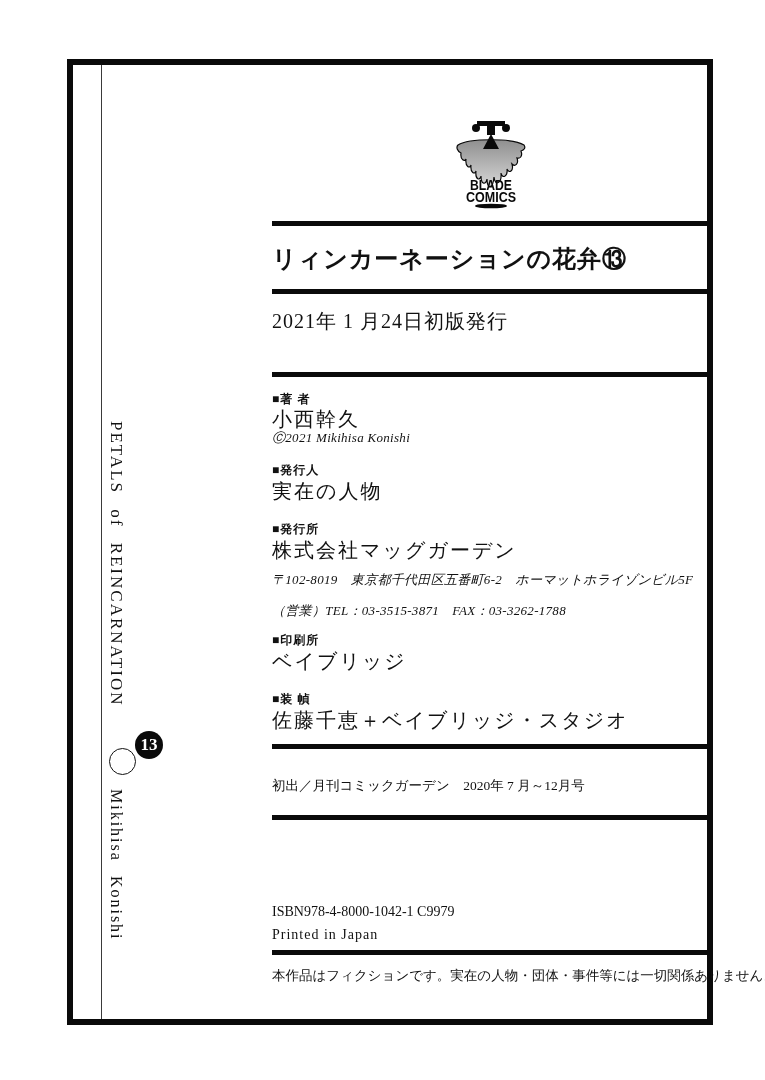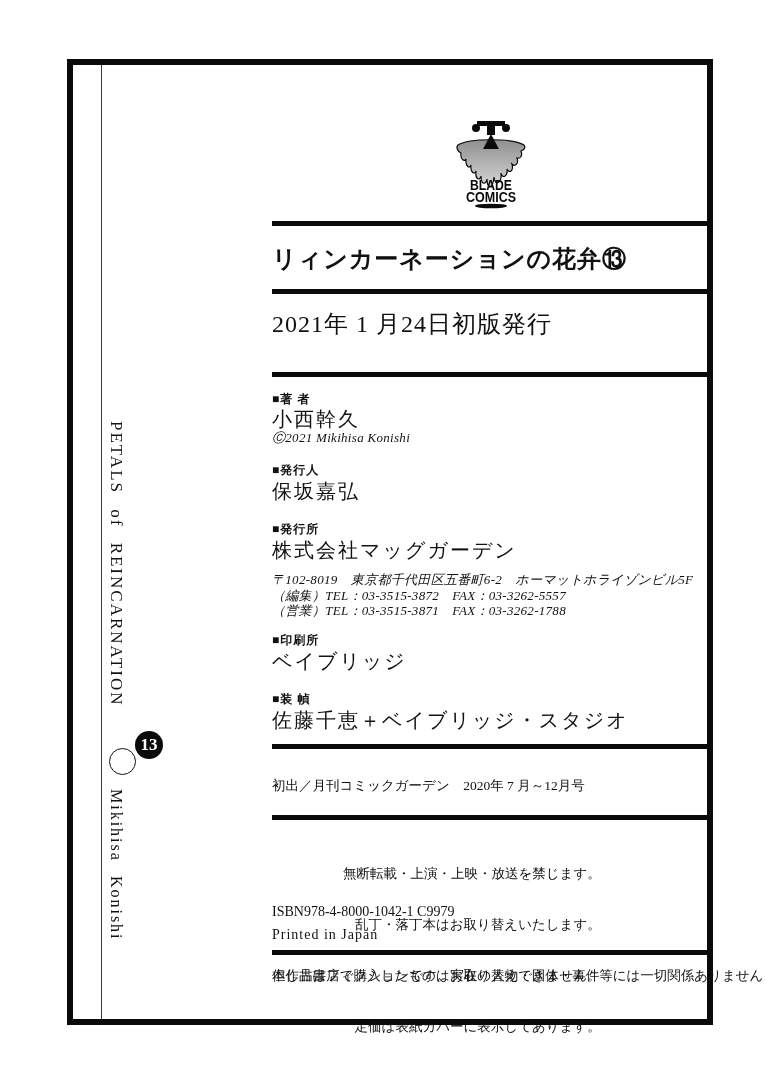--- a/index.html
+++ b/index.html
@@ -15,21 +15,21 @@
   }
   .spine-line{position:absolute;left:101px;top:65px;width:1px;height:954px;background:#3a3a3a;}
   .logo{position:absolute;left:449px;top:113px;width:84px;height:96px;}
   .rule{position:absolute;left:272px;width:436px;height:5px;background:#0a0a0a;}
   .r1{top:221px}.r2{top:289px}.r3{top:372px}.r4{top:744px}.r5{top:815px}.r6{top:950px}
   .abs{position:absolute;left:272px;white-space:pre;text-align:right;}
   .title{
     top:243px;font-family:"Liberation Sans","DejaVu Sans",sans-serif;
     font-weight:700;font-size:24px;letter-spacing:1px;
   }
-  .date{top:308px;font-size:24px;letter-spacing:1px;}
+  .date{top:308px;font-size:20px;letter-spacing:1px;}
   .seclabel{
     font-family:"Liberation Sans","DejaVu Sans",sans-serif;
     font-weight:700;font-size:12px;letter-spacing:1px;
   }
   .secname{font-size:20px;letter-spacing:2px;}
   .small{font-size:13px;letter-spacing:0.3px;font-style:italic;}
   .l-author{top:391px}.n-author{top:406px}.c-author{top:429px}
   .l-pubper{top:462px}.n-pubper{top:478px}
   .l-pub{top:521px}.n-pub{top:537px}
   .addr{top:571px}.tel1{top:587px}.tel2{top:602px}
@@ -92,42 +92,35 @@
   <div class="rule r6"></div>
 
   <div class="abs title">リィンカーネーションの花弁⑬</div>
   <div class="abs date">2021年 1 月24日初版発行</div>
 
   <div class="abs seclabel l-author">■著 者</div>
   <div class="abs secname n-author">小西幹久</div>
   <div class="abs small c-author">Ⓒ2021 Mikihisa Konishi</div>
 
   <div class="abs seclabel l-pubper">■発行人</div>
-  <div class="abs secname n-pubper">保坂嘉弘</div>
+  <div class="abs secname n-pubper">実在の人物</div>
 
   <div class="abs seclabel l-pub">■発行所</div>
   <div class="abs secname n-pub">株式会社マッグガーデン</div>
   <div class="abs small addr">〒102-8019　東京都千代田区五番町6-2　ホーマットホライゾンビル5F</div>
-  <div class="abs small tel1">（編集）TEL：03-3515-3872　FAX：03-3262-5557</div>
   <div class="abs small tel2">（営業）TEL：03-3515-3871　FAX：03-3262-1788</div>
 
   <div class="abs seclabel l-print">■印刷所</div>
   <div class="abs secname n-print">ベイブリッジ</div>
 
   <div class="abs seclabel l-design">■装 幀</div>
   <div class="abs secname n-design">佐藤千恵＋ベイブリッジ・スタジオ</div>
 
   <div class="abs firstpub">初出／月刊コミックガーデン　2020年 7 月～12月号</div>
 
-  <div class="abs legal">
-    <div>無断転載・上演・上映・放送を禁じます。</div>
-    <div>乱丁・落丁本はお取り替えいたします。</div>
-    <div>但し古書店で購入したものはお取り替えできません。</div>
-    <div>定価は表紙カバーに表示してあります。</div>
-  </div>
 
   <div class="abs isbn">ISBN978-4-8000-1042-1 C9979</div>
   <div class="abs printed">Printed in Japan</div>
   <div class="abs disclaimer">本作品はフィクションです。実在の人物・団体・事件等には一切関係ありません。</div>
 
   <div class="vtext series">PETALS of REINCARNATION</div>
   <div class="vol-ring"></div>
   <div class="vol-disc">13</div>
   <div class="vtext author-en">Mikihisa Konishi</div>
 

